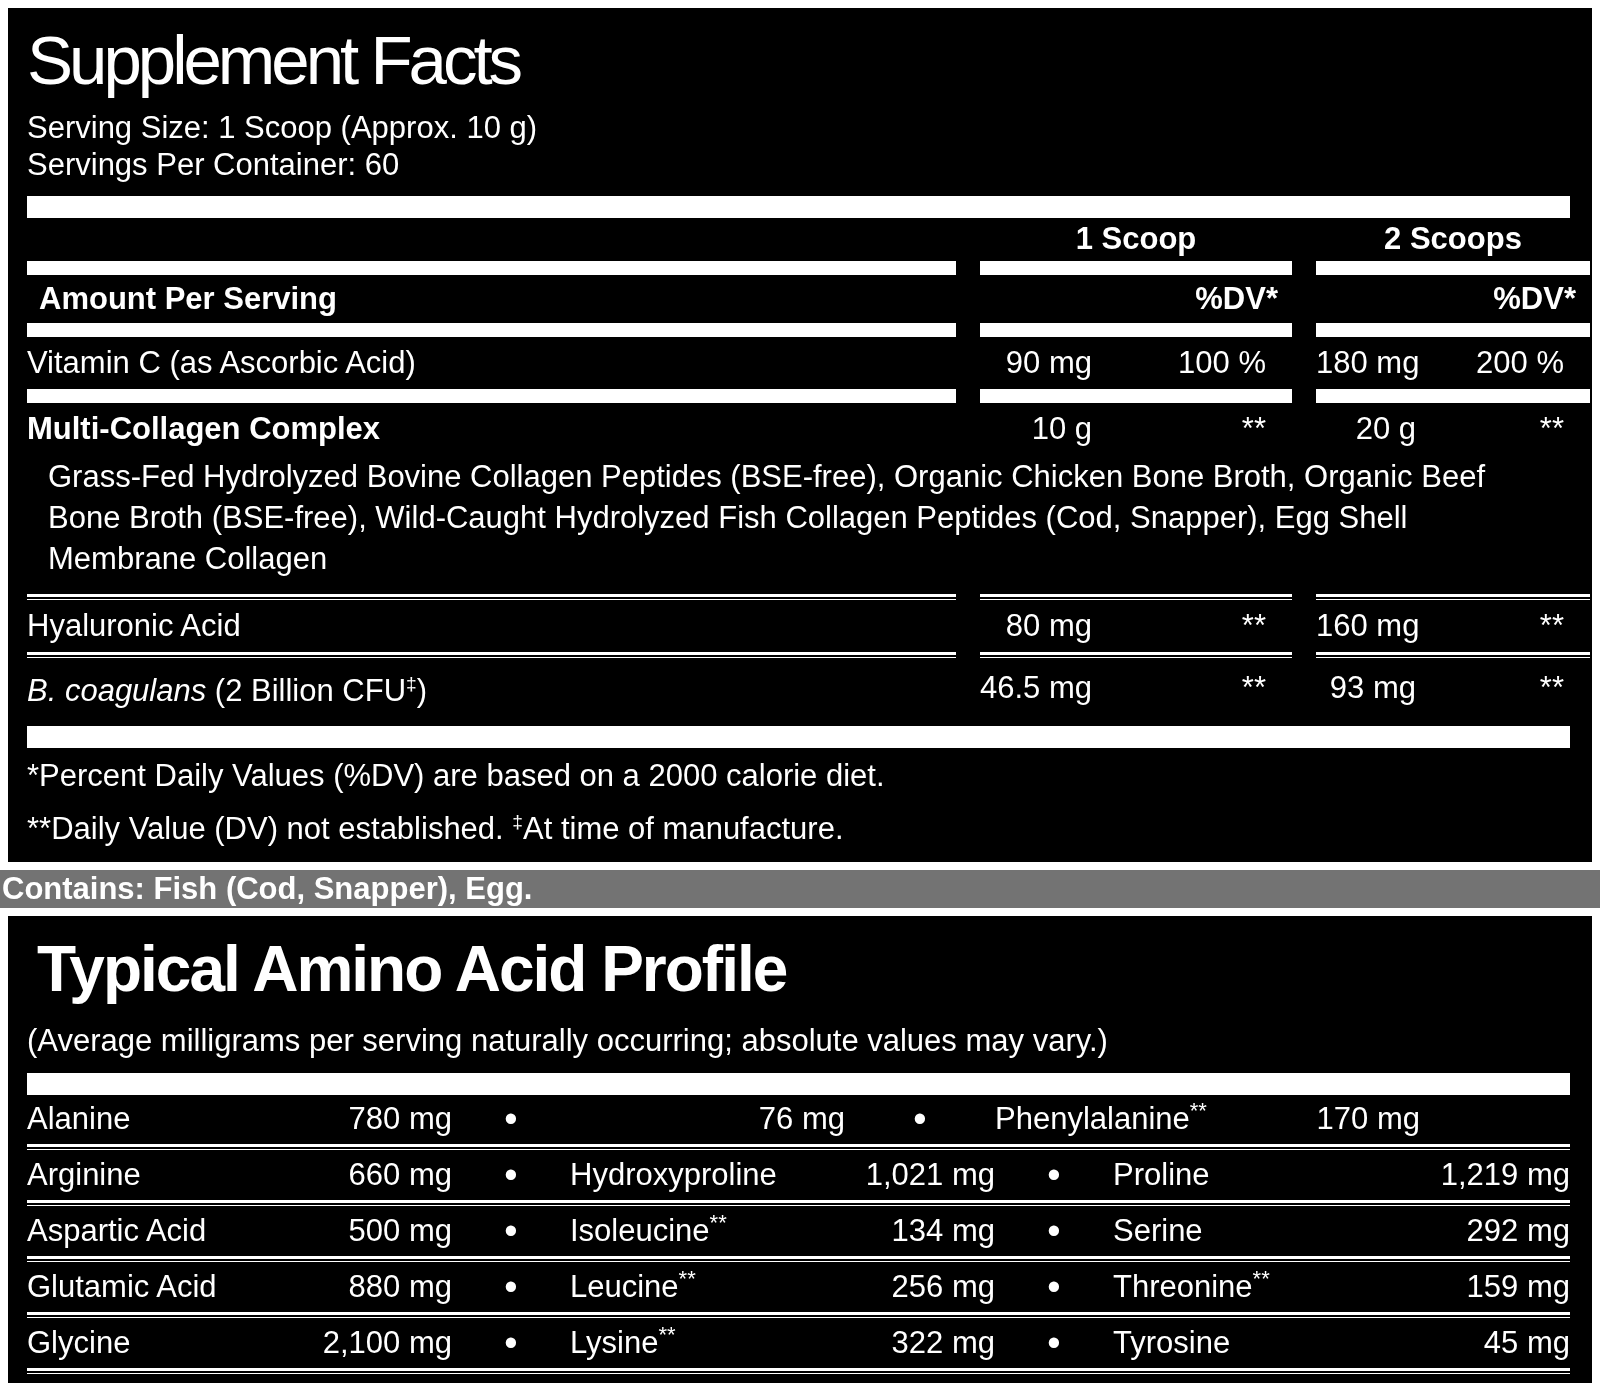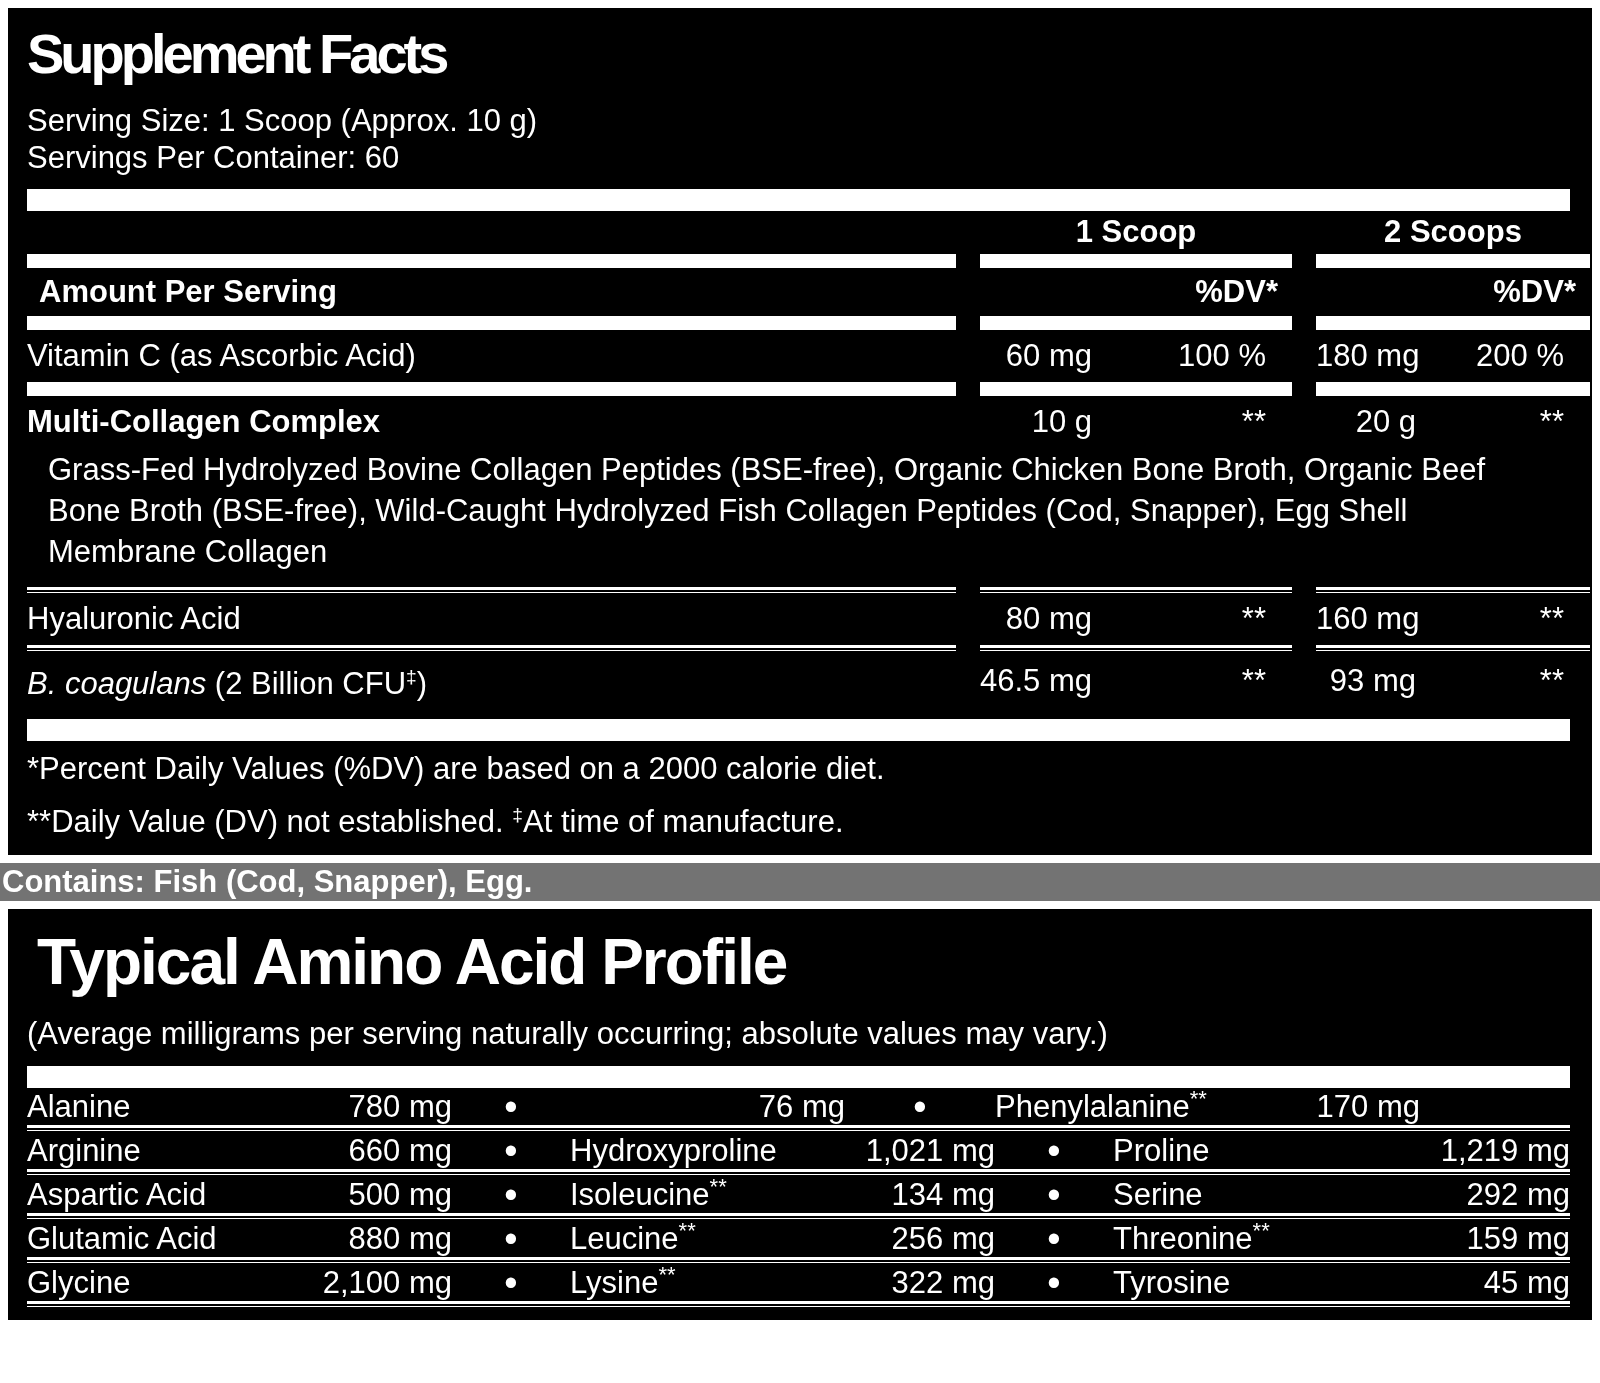--- a/index.html
+++ b/index.html
@@ -6,21 +6,21 @@
   body{
     width:1600px;height:1383px;overflow:hidden;
     background:#ffffff;color:#ffffff;
     font-family:"Liberation Sans","DejaVu Sans",sans-serif;
     -webkit-font-smoothing:antialiased;
   }
   .panel{background:#000000;margin:0 8px;}
   .p1{margin-top:8px;padding:14px 22px 14px 19px;}
   .p2{margin-top:8px;padding:10px 22px 12px 19px;}
 
-  h1{font-size:56px;font-weight:bold;letter-spacing:-4px;line-height:1.0;margin:4px 0 20px 0;}
+  h1{font-size:69px;font-weight:normal;letter-spacing:-4px;line-height:1.0;margin:4px 0 14px 0;}
   h2{font-size:64px;font-weight:bold;letter-spacing:-2px;line-height:1.05;margin:10px 0 18px 10px;}
 
   .serv{font-size:31px;line-height:37px;}
   .subtitle{font-size:31px;line-height:40px;margin-bottom:12px;}
 
   .bar{background:#ffffff;}
   .bar22{height:22px;}
   .bar14{height:14px;}
 
   
@@ -39,21 +39,21 @@
   .amt2{min-width:100px;}
   .dv{flex:1;text-align:right;padding-right:26px;white-space:nowrap;}
   .ingredients{font-size:31px;line-height:41px;padding:4px 40px 12px 21px;}
   .sepseg{height:2px;border-top:3px solid #fff;border-bottom:1px solid #fff;}
   .seprow{margin:3px 0;}
   .fn{font-size:31px;line-height:37px;margin-top:9px;}
   sup{font-size:0.62em;}
   i{font-style:italic;}
 
   
-  .aa-row{display:grid;grid-template-columns:275px 150px 118px 275px 150px 118px 307px 150px;align-items:center;height:36px;font-size:31px;}
+  .aa-row{display:grid;grid-template-columns:275px 150px 118px 275px 150px 118px 307px 150px;align-items:center;height:48px;font-size:31px;}
   .aa-name{text-align:left;white-space:nowrap;}
   .aa-val{text-align:right;white-space:nowrap;}
   .aa-dot{text-align:center;font-size:38px;line-height:1;}
   .sep-full{height:2px;border-top:3px solid #fff;border-bottom:1px solid #fff;margin:1px 0;}
   .mk{font-size:22px;vertical-align:super;line-height:0;}
 
   .strip{background:#737373;margin-top:8px;display:flex;align-items:center;
          font-size:31px;font-weight:bold;padding-left:2px;}
   .strip1{height:38px;}
 </style>
@@ -89,21 +89,21 @@
 
     <div class="sf-grid barrow">
       <div class="bar bar14"></div>
       <div class="bar bar14"></div>
       <div class="bar bar14"></div>
     </div>
 
     <div class="sf-grid datarow">
       <div>Vitamin C (as Ascorbic Acid)</div>
       <div class="sc">
-        <span class="amt">60 mg</span>
+        <span class="amt">90 mg</span>
         <span class="dv">100 %</span>
       </div>
       <div class="sc">
         <span class="amt amt2">180 mg</span>
         <span class="dv">200 %</span>
       </div>
     </div>
 
     <div class="sf-grid barrow">
       <div class="bar bar14"></div>

